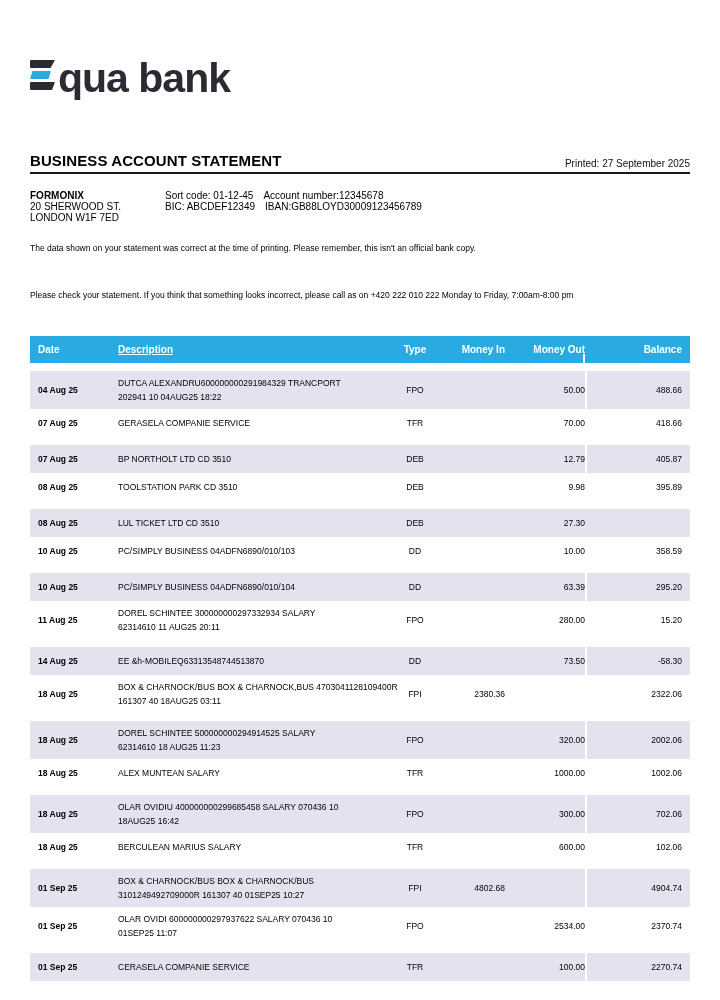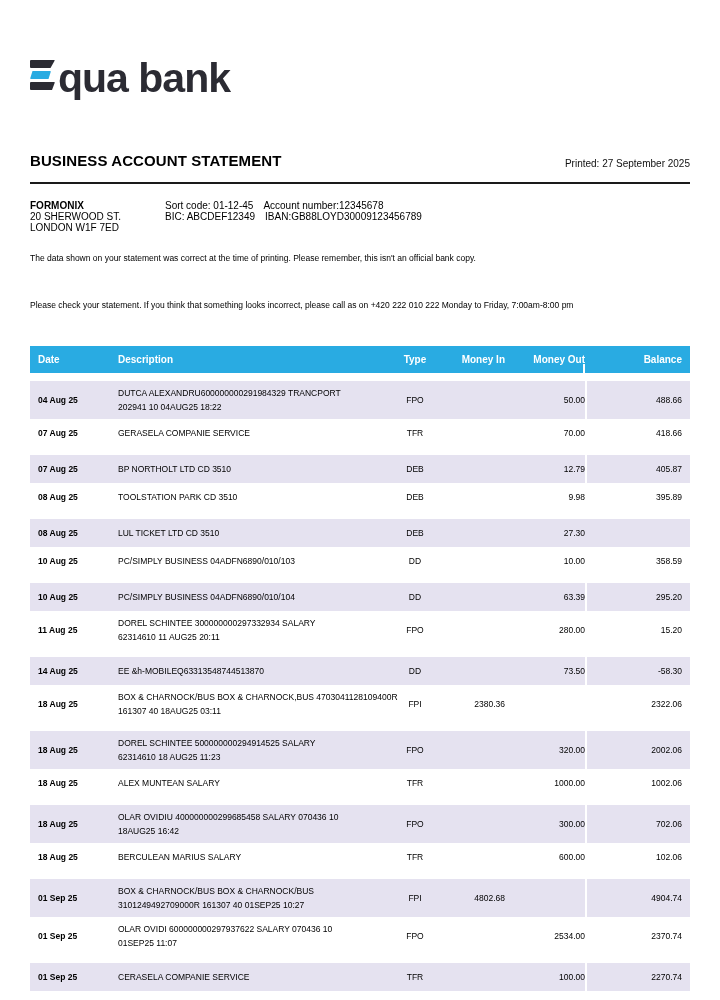--- a/index.html
+++ b/index.html
@@ -10,21 +10,21 @@
   
   .logo{display:flex;align-items:flex-end;margin:50px 30px 0 30px;height:48px;}
   .logo-e{display:inline-flex;flex-direction:column;justify-content:flex-end;gap:3px;margin-right:3px;padding-bottom:8px;}
   .logo-e .bar{height:8px;border-radius:1px;}
   .logo-e .bar.top{width:25px;background:var(--logo-dark,#2B2B33);clip-path:polygon(0 0,100% 0,82% 100%,0 100%);}
   .logo-e .bar.mid{width:21px;background:var(--accent,#29ABE2);clip-path:polygon(12% 0,100% 0,88% 100%,0 100%);}
   .logo-e .bar.bot{width:25px;background:var(--logo-dark,#2B2B33);clip-path:polygon(0 0,100% 0,88% 100%,0 100%);}
   .logo-text{font-size:41px;font-weight:bold;letter-spacing:-1px;color:var(--logo-dark,#2B2B33);line-height:40px;}
   
   .title-row{display:flex;justify-content:space-between;align-items:flex-end;margin:54px 30px 0 30px;
-    border-bottom:2px solid #1a1a1a;padding-bottom:13px;}
+    border-bottom:2px solid #1a1a1a;padding-bottom:3px;}
   .doc-title{font-size:15px;font-weight:bold;letter-spacing:0.1px;}
   .printed{font-size:10px;color:#111;}
   
   .account{display:flex;margin:16px 30px 0 30px;font-size:10px;line-height:11px;}
   .acc-left{width:135px;}
   .acc-name{font-weight:bold;}
   .acc-mid .line{display:flex;gap:10px;}
   
   .note{margin:20px 30px 0 30px;font-size:8.5px;line-height:11px;}
   .note.second{margin-top:36px;}
@@ -36,21 +36,21 @@
   .trow.shaded{background:var(--row-shade,#E5E2F0);margin-top:8px;}
   .cell{box-sizing:border-box;}
   .c-date{width:85px;padding-left:8px;font-weight:bold;}
   .c-desc{width:260px;padding:5px 4px 5px 3px;line-height:14px;}
   .c-desc div{white-space:nowrap;}
   .c-type{width:80px;text-align:center;}
   .c-in{width:50px;text-align:right;white-space:nowrap;}
   .c-out{width:80px;text-align:right;white-space:nowrap;}
   .c-bal{flex:1;text-align:right;padding-right:8px;white-space:nowrap;}
   .trow .c-bal{align-self:stretch;display:flex;align-items:center;justify-content:flex-end;border-left:2px solid #fff;}
-  .thead .c-desc{padding-top:0;padding-bottom:0;line-height:normal;}
+  .thead .c-desc{padding-top:0;padding-bottom:0;line-height:normal;text-decoration:underline;}
   .thead .c-bal{position:relative;align-self:stretch;display:flex;align-items:center;justify-content:flex-end;}
   .thead .tick{position:absolute;left:-2px;bottom:0;width:2px;height:9px;background:#fff;}
 </style>
 </head>
 <body>
 
 <div class="page">
 
   <div class="logo">
     <span class="logo-e" aria-hidden="true">

